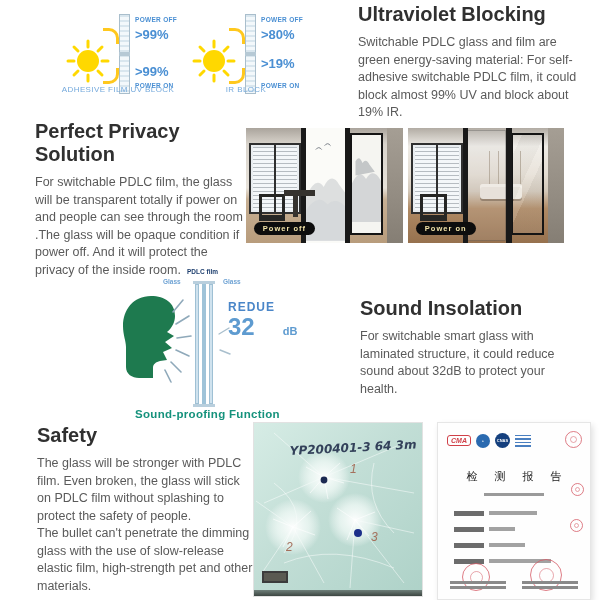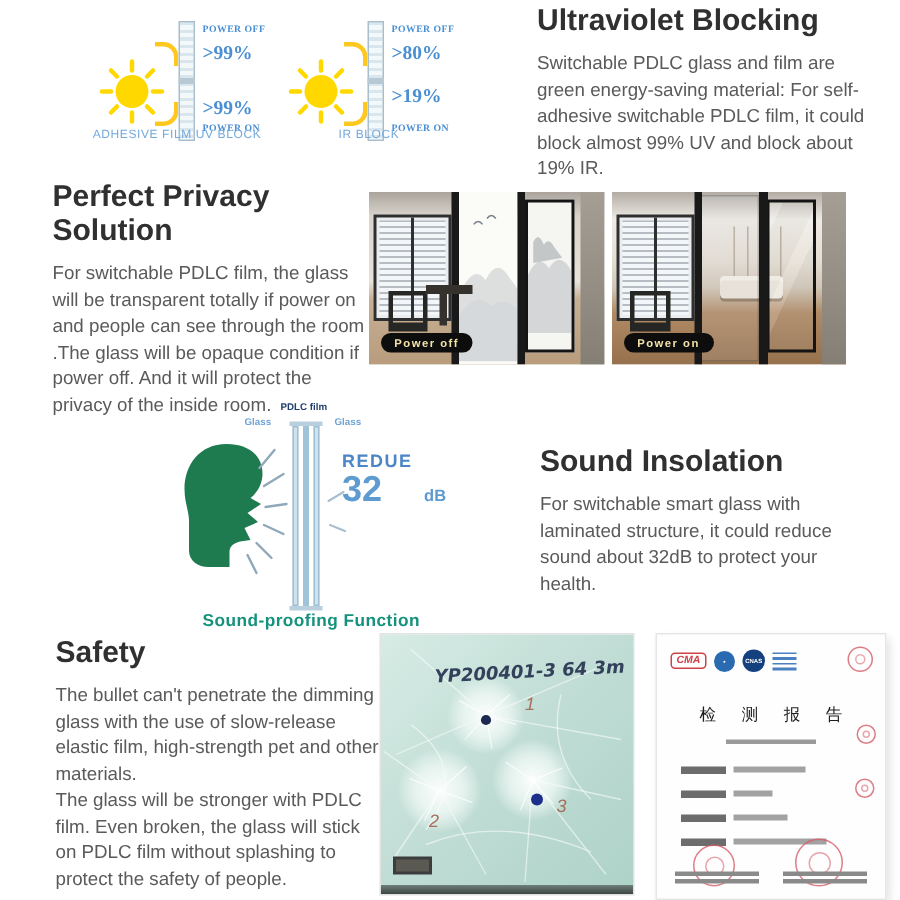--- a/index.html
+++ b/index.html
@@ -20,21 +20,21 @@
   
   #uv-diagram{left:55px;top:8px;width:260px;height:102px;}
   .uv-group{position:absolute;top:0;height:100px;}
   .sun{position:absolute;width:44px;height:44px;}
   .uv-arrow{position:absolute;width:13px;height:13px;border:3px solid #ffc81e;}
   .uv-arrow.top{border-left:none;border-bottom:none;border-top-right-radius:10px;}
   .uv-arrow.bot{border-left:none;border-top:none;border-bottom-right-radius:10px;}
   .uv-strip{position:absolute;top:6px;width:9px;height:78px;border:1px solid #a9becc;
     background:repeating-linear-gradient(180deg,#d9e6ee 0 2px,#f3f8fb 2px 5px);}
   .uv-strip::after{content:"";position:absolute;left:-1px;right:-1px;top:37px;height:4px;background:#b6c9d5;}
-  .uv-txt{position:absolute;color:#4a8fd3;white-space:nowrap;font-family:Liberation Serif, serif;}
+  .uv-txt{position:absolute;color:#4a8fd3;white-space:nowrap;}
   .uv-tiny{font-size:6.5px;letter-spacing:.3px;font-weight:700;}
   .uv-pct{font-size:13px;font-weight:700;}
   .uv-caption{position:absolute;top:77px;font-size:8px;font-weight:400;color:#74a9dc;
     letter-spacing:.4px;text-align:center;white-space:nowrap;}
 
   
   .photo{position:absolute;top:128px;height:115px;overflow:hidden;background:#ddd;}
   #photo-off{left:246px;width:157px;}
   #photo-on{left:408px;width:156px;}
   .ph-base{position:absolute;inset:0;}
@@ -266,22 +266,22 @@
     <div id="sd-caption">Sound-proofing Function</div>
   </div>
 
   <div id="sec-sound" class="abs">
     <h2 class="sec-title">Sound Insolation</h2>
     <p class="sec-body">For switchable smart glass with laminated structure, it could reduce sound about 32dB to protect your health.</p>
   </div>
 
   <div id="sec-safety" class="abs">
     <h2 class="sec-title">Safety</h2>
+    <p class="sec-body">The glass will be stronger with PDLC film. Even broken, the glass will stick on PDLC film without splashing to protect the safety of people.</p>
     <p class="sec-body">The bullet can't penetrate the dimming glass with the use of slow-release elastic film, high-strength pet and other materials.</p>
-    <p class="sec-body">The glass will be stronger with PDLC film. Even broken, the glass will stick on PDLC film without splashing to protect the safety of people.</p>
   </div>
 
   <div id="bullet-photo" class="abs">
     <svg width="168" height="167" viewBox="0 0 168 167">
       <defs>
         <radialGradient id="shatter" cx="50%" cy="50%" r="50%">
           <stop offset="0%" stop-color="#ffffff" stop-opacity="0.95"></stop>
           <stop offset="55%" stop-color="#f2faf7" stop-opacity="0.75"></stop>
           <stop offset="100%" stop-color="#ffffff" stop-opacity="0"></stop>
         </radialGradient>

